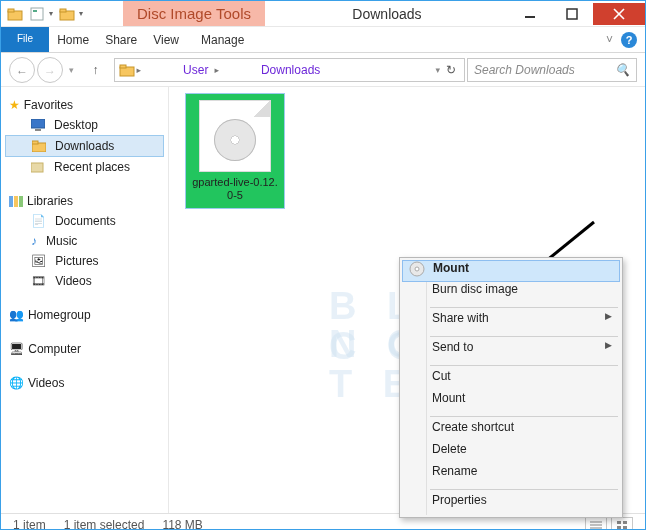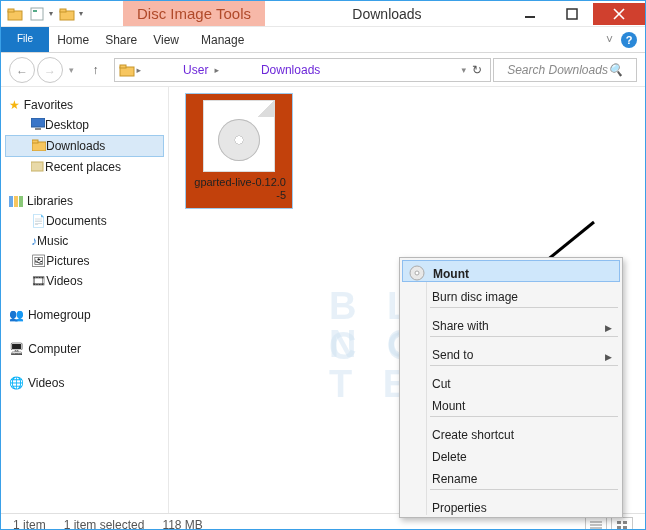--- a/index.html
+++ b/index.html
@@ -18,36 +18,36 @@
   .tab { padding:6px 8px; color:#333; cursor:default;}
   .tab-right { margin-left:auto; display:flex; align-items:center; gap:8px; padding-right:8px;}
   .help-ico { width:16px; height:16px; border-radius:50%; background:#2a88d8; color:#fff; display:flex; align-items:center; justify-content:center; font-size:11px; font-weight:bold;}
   .addr { height:34px; display:flex; align-items:center; padding:4px 8px; gap:2px; border-bottom:1px solid #e8e8e8;}
   .nav-circ { width:26px; height:26px; border-radius:50%; border:1px solid #c8c8c8; display:flex; align-items:center; justify-content:center; color:#888;}
   .nav-up { width:20px; height:20px; display:flex; align-items:center; justify-content:center; color:#555; margin:0 6px;}
   .addr-box { flex:1; border:1px solid #c8c8c8; height:24px; display:flex; align-items:center; padding:0 4px; gap:2px;}
   .addr-seg { color:#6d28d9; padding:0 4px;margin-left:36px;}
   .addr-sep { color:#777; font-size:9px;}
   .addr-tools { margin-left:auto; display:flex; align-items:center; gap:6px; padding-right:4px;}
-  .search-box { width:144px; border:1px solid #c8c8c8; height:24px; display:flex; align-items:center; padding:0 6px; color:#8a8a8a; font-style:italic; justify-content:center;}
+  .search-box { width:170px; border:1px solid #c8c8c8; height:24px; display:flex; align-items:center; padding:0 6px; color:#8a8a8a; font-style:italic; justify-content:space-between;}
   .main { display:flex; height:426px;}
   .sidebar { width:168px; border-right:1px solid #e8e8e8; padding:8px 4px; overflow:hidden;}
   .group-header { display:flex; align-items:center; gap:4px; padding:3px 4px; color:#222; font-size:12px;}
-  .tree-item { display:flex; align-items:flex-start; gap:0; padding:3px 4px 3px 26px; color:#222;}
+  .tree-item { display:flex; align-items:center; gap:9px; padding:3px 4px 3px 26px; color:#222;}
   .tree-item.sel { background:#d8e9f8; border:1px solid #9ccaee;}
   .spacer { height:14px;}
   .content { flex:1; position:relative; padding:10px;}
-  .file-tile { width:108px; text-align:right; position:absolute; left:16px; top:6px; border:1px solid #9ccaee; background:#c2410c; padding:6px;}
+  .file-tile { width:100px; text-align:center; position:absolute; left:16px; top:6px; border:1px solid #9ccaee; background:#22c55e; padding:6px;}
   .file-icon-wrap { width:72px; height:72px; margin:0 auto 4px; background:#fff; border:1px solid #dcdcdc; position:relative;}
   .file-fold { position:absolute; top:0; right:0; width:16px; height:16px; background:linear-gradient(135deg,#fff 48%, #dcdcdc 50%);}
   .disc { width:42px; height:42px; border-radius:50%; background:radial-gradient(circle,#fff 0 12%, #ccc 13% 15%, #e6e6e6 16% 100%); position:absolute; left:14px; top:18px; box-shadow:inset 0 0 0 1px #bbb;}
   .file-label { font-size:11px; line-height:1.2; color:#222; word-break:break-all;}
   .arrow { position:absolute; left:330px; top:130px; pointer-events:none;}
   .ctx-menu { position:absolute; left:230px; top:170px; width:224px; background:#f5f5f5; border:1px solid #b8b8b8; box-shadow:2px 3px 6px rgba(0,0,0,0.25); padding:2px;}
-  .ctx-item { display:flex; align-items:flex-end; height:22px; padding:0 0 0 30px; position:relative; color:#222;}
+  .ctx-item { display:flex; align-items:flex-start; height:22px; padding:0 0 0 30px; position:relative; color:#222;}
   .ctx-item.hover { background:#cfe7fb; border:1px solid #8dbef0;}
   .ctx-item .ico-slot { position:absolute; left:6px; width:16px; height:16px;}
   .ctx-sep { height:1px; background:#d0d0d0; margin:3px 2px 3px 28px;}
   .ctx-sub { position:absolute; right:8px; font-size:9px; color:#555;}
   .left-bar { position:absolute; left:26px; top:2px; bottom:2px; width:1px; background:#e0e0e0;}
   .status { height:22px; border-top:1px solid #e0e0e0; display:flex; align-items:center; padding:0 12px; gap:18px; color:#555;}
   .status-right { margin-left:auto; display:flex; gap:4px;}
   .view-btn { width:22px; height:16px; border:1px solid #c8c8c8; display:flex; align-items:center; justify-content:center;}
   .watermark { position:absolute; left:160px; top:200px; font-size:38px; font-weight:bold; letter-spacing:10px; color:#d0e3f2; opacity:.5; line-height:1; pointer-events:none; z-index:0;}
   .watermark2 { top:240px;}

